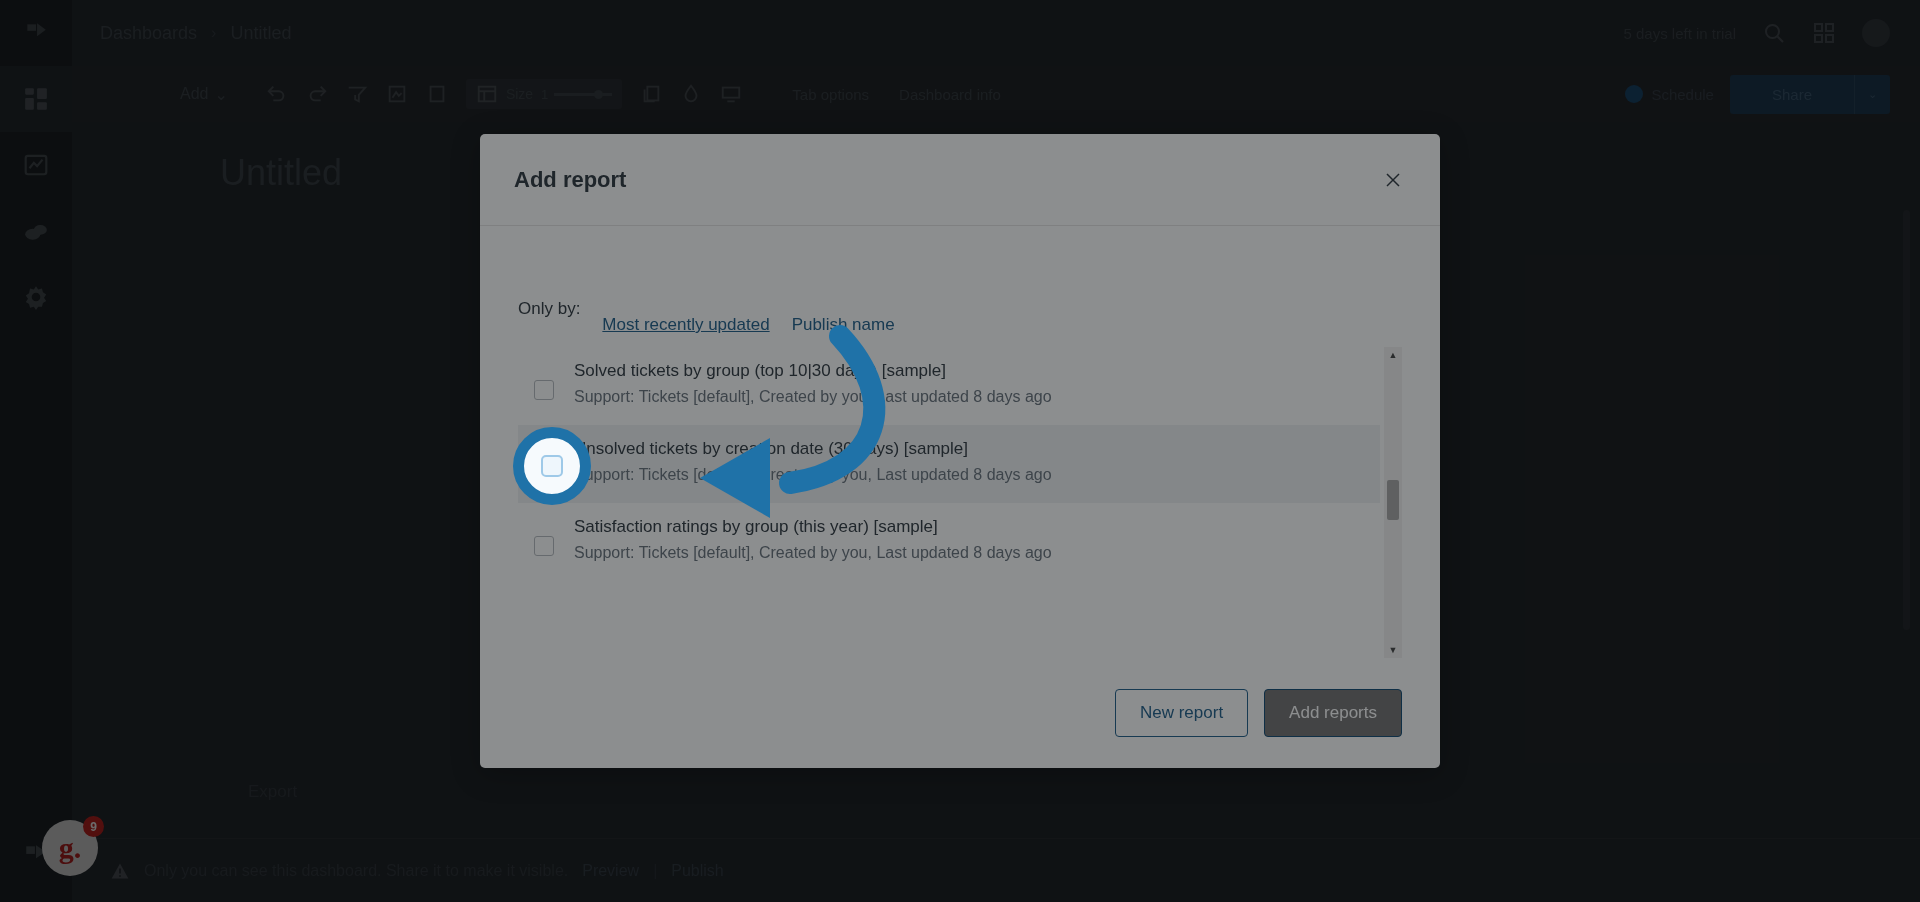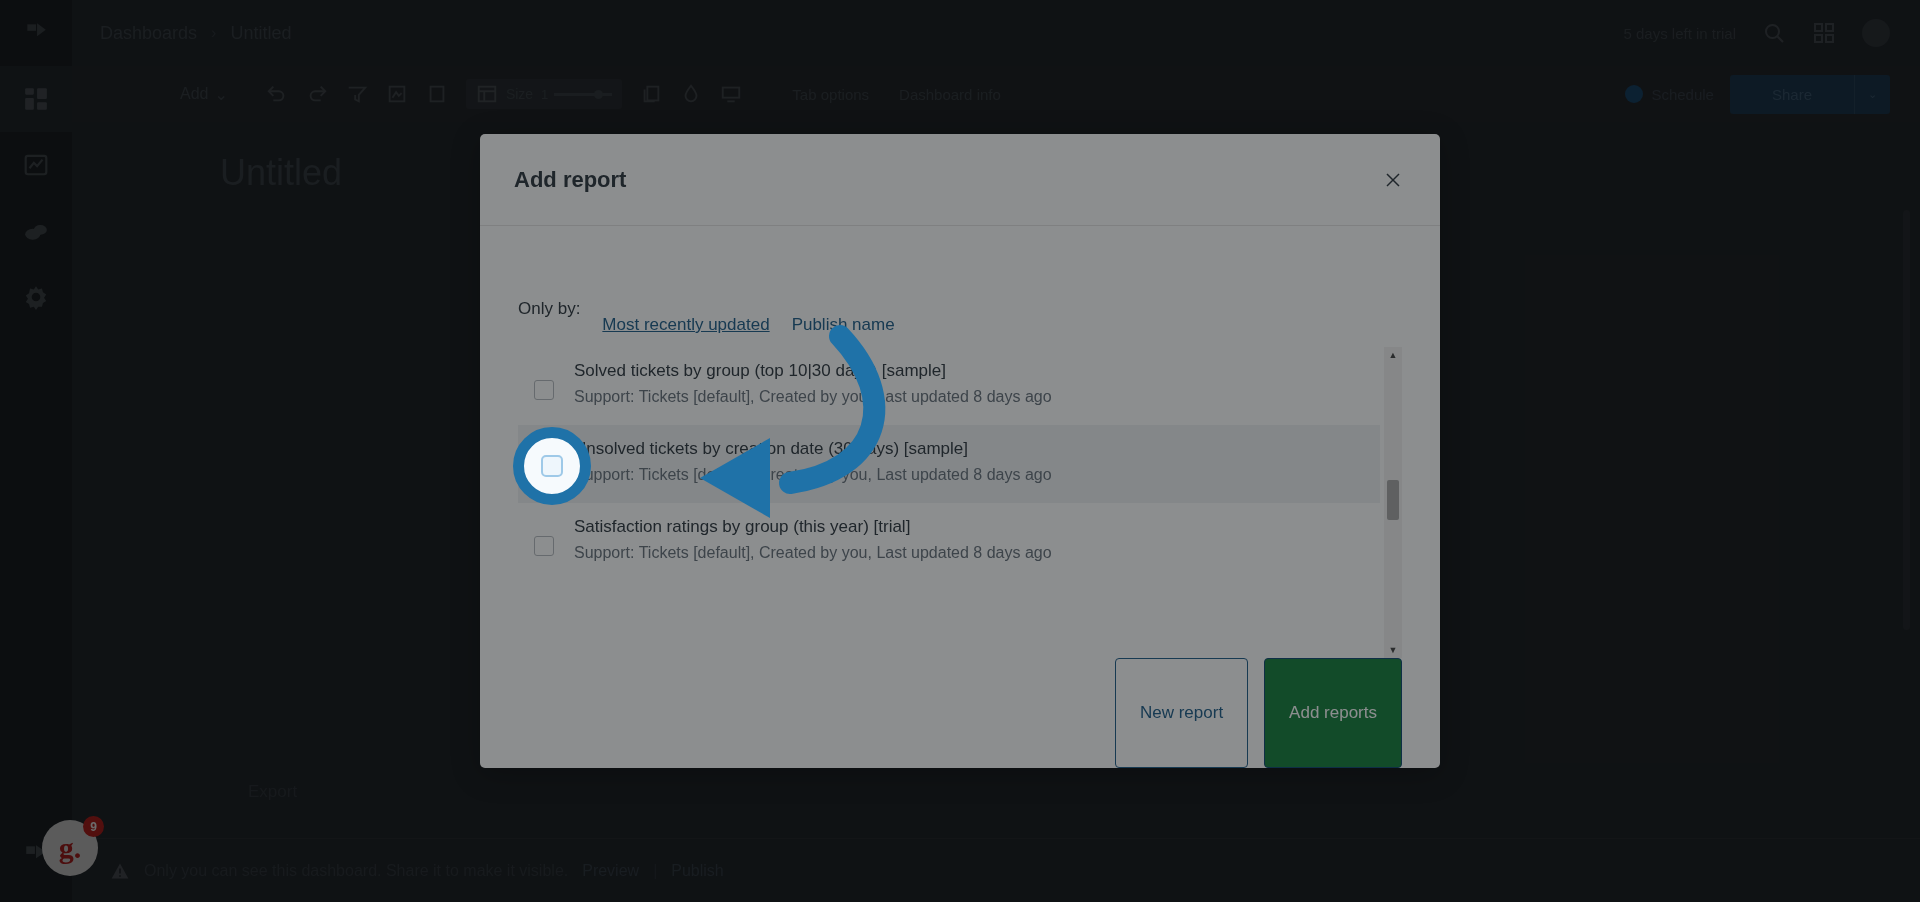--- a/index.html
+++ b/index.html
@@ -144,26 +144,26 @@
   .row-meta { font-size:16px; color:#68737d; }
 
   .scrollbar { position:absolute; right:0; top:0; width:18px; height:100%; background:#f3f3f3;
                display:flex; flex-direction:column; align-items:center;}
   .sb-arrow { width:100%; height:16px; display:flex;align-items:center;justify-content:center;
               font-size:9px; color:#444; }
   .sb-track { position:relative; flex:1 1 auto; width:100%; }
   .sb-thumb { position:absolute; left:3px; width:12px; height:40px; background:#a8a8a8; border-radius:2px; }
 
   .modal-foot {
-    flex:0 0 auto; height:110px; display:flex; justify-content:flex-end;
+    flex:0 0 auto; height:110px; display:flex; align-items:center; justify-content:flex-end;
     gap:16px; padding:0 38px;
   }
   .btn { font-size:17px; border-radius:4px; padding:13px 24px; font-family:"Liberation Sans", sans-serif;}
   .btn-secondary { background:#fff; border:1px solid #1f5f8b; color:#1f5f8b; }
-  .btn-primary { background:#15803d; border:1px solid #0f4a75; color:#fff; }
+  .btn-primary { background:#737373; border:1px solid #0f4a75; color:#fff; }
 
   
   .anno { position:absolute; inset:0; pointer-events:none; }
   .hl-ring {
     position:absolute; left:513px; top:427px; width:78px; height:78px;
     border-radius:50%; border:11px solid #1f72a8; background:#f6fafd;
     box-sizing:border-box;
   }
   .hl-cb {
     position:absolute; left:541px; top:455px; width:22px;height:22px;
@@ -365,21 +365,21 @@
           <div class="row-cb"></div>
           <div class="row-txt">
             <span class="row-name">Unsolved tickets by creation date (30 days) [sample]</span>
             <span class="row-meta">Support: Tickets [default], Created by you, Last updated 8 days ago</span>
           </div>
         </div>
 
         <div class="row">
           <div class="row-cb"></div>
           <div class="row-txt">
-            <span class="row-name">Satisfaction ratings by group (this year) [trial]</span>
+            <span class="row-name">Satisfaction ratings by group (this year) [sample]</span>
             <span class="row-meta">Support: Tickets [default], Created by you, Last updated 8 days ago</span>
           </div>
         </div>
 
       </div>
 
       <div class="scrollbar">
         <div class="sb-arrow">▲</div>
         <div class="sb-track">
           <div class="sb-thumb" style="top:42%"></div>

